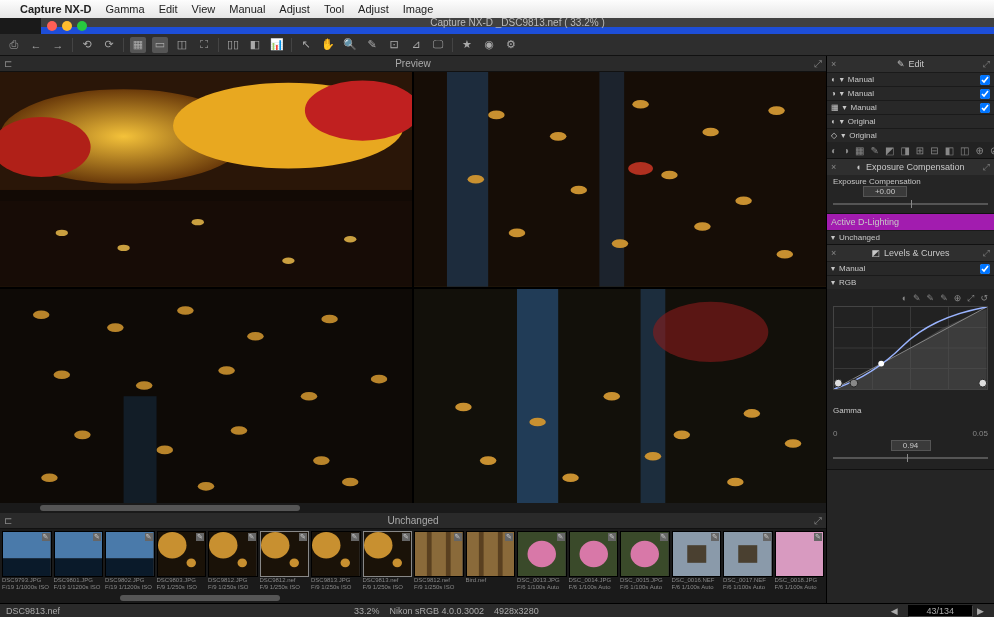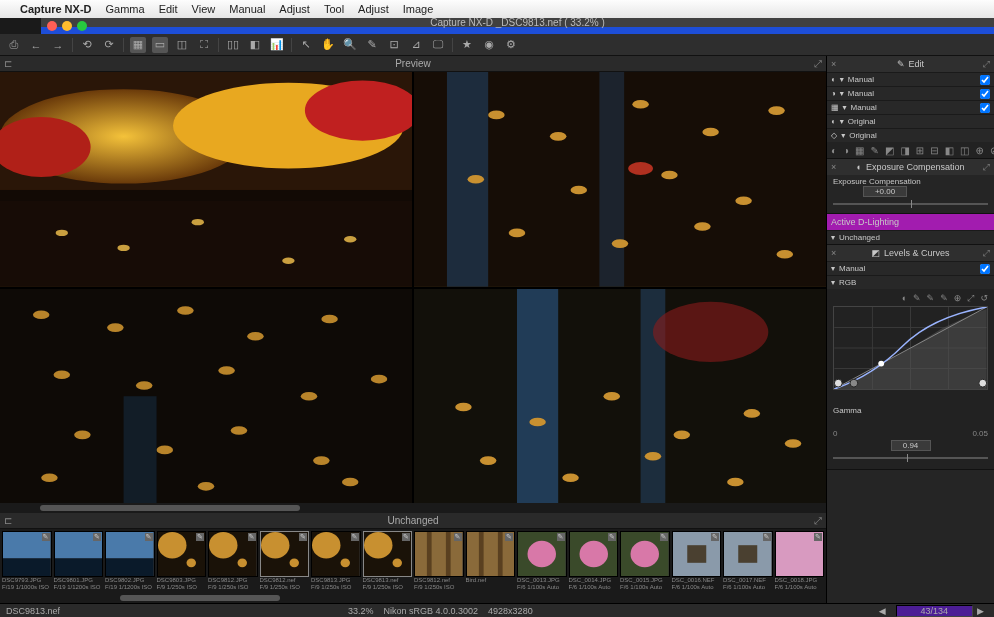--- a/index.html
+++ b/index.html
@@ -84,21 +84,21 @@
 .curve-tools span { color: #888; font-size: 9px; cursor: pointer; }
 .curve-graph { width: 100%; height: 84px; background: #222; margin-top: 2px;
   border: 1px solid #444; }
 .gamma { font-size: 8px; margin-top: 14px; display: flex; justify-content: space-between; }
 .gamma-val { display: block; width: 40px; margin: 2px auto; text-align: center;
   background: #3a3a3a; border: 1px solid #555; font-size: 8px; }
 .statusbar { height: 14px; background: #2a2a2a; border-top: 1px solid #000;
   display: flex; align-items: center; font-size: 9px; color: #aaa; padding: 0 6px; }
 .statusbar .file { flex: 1; }
 .statusbar .sep { width: 10px; }
-.nav-box { background: #4c1d95; border: 1px inset #444; padding: 0 24px; margin-left: 6px; }
+.nav-box { background: #000000; border: 1px inset #444; padding: 0 18px; margin-left: 6px; }
 .nav-ar { margin: 0 4px; cursor: pointer; }
 </style>
 </head>
 <body>
 
 <div class="menubar">
   <span class="apple"></span>
   <span class="app">Capture NX-D</span>
   <span>Gamma</span>
   <span>Edit</span>

